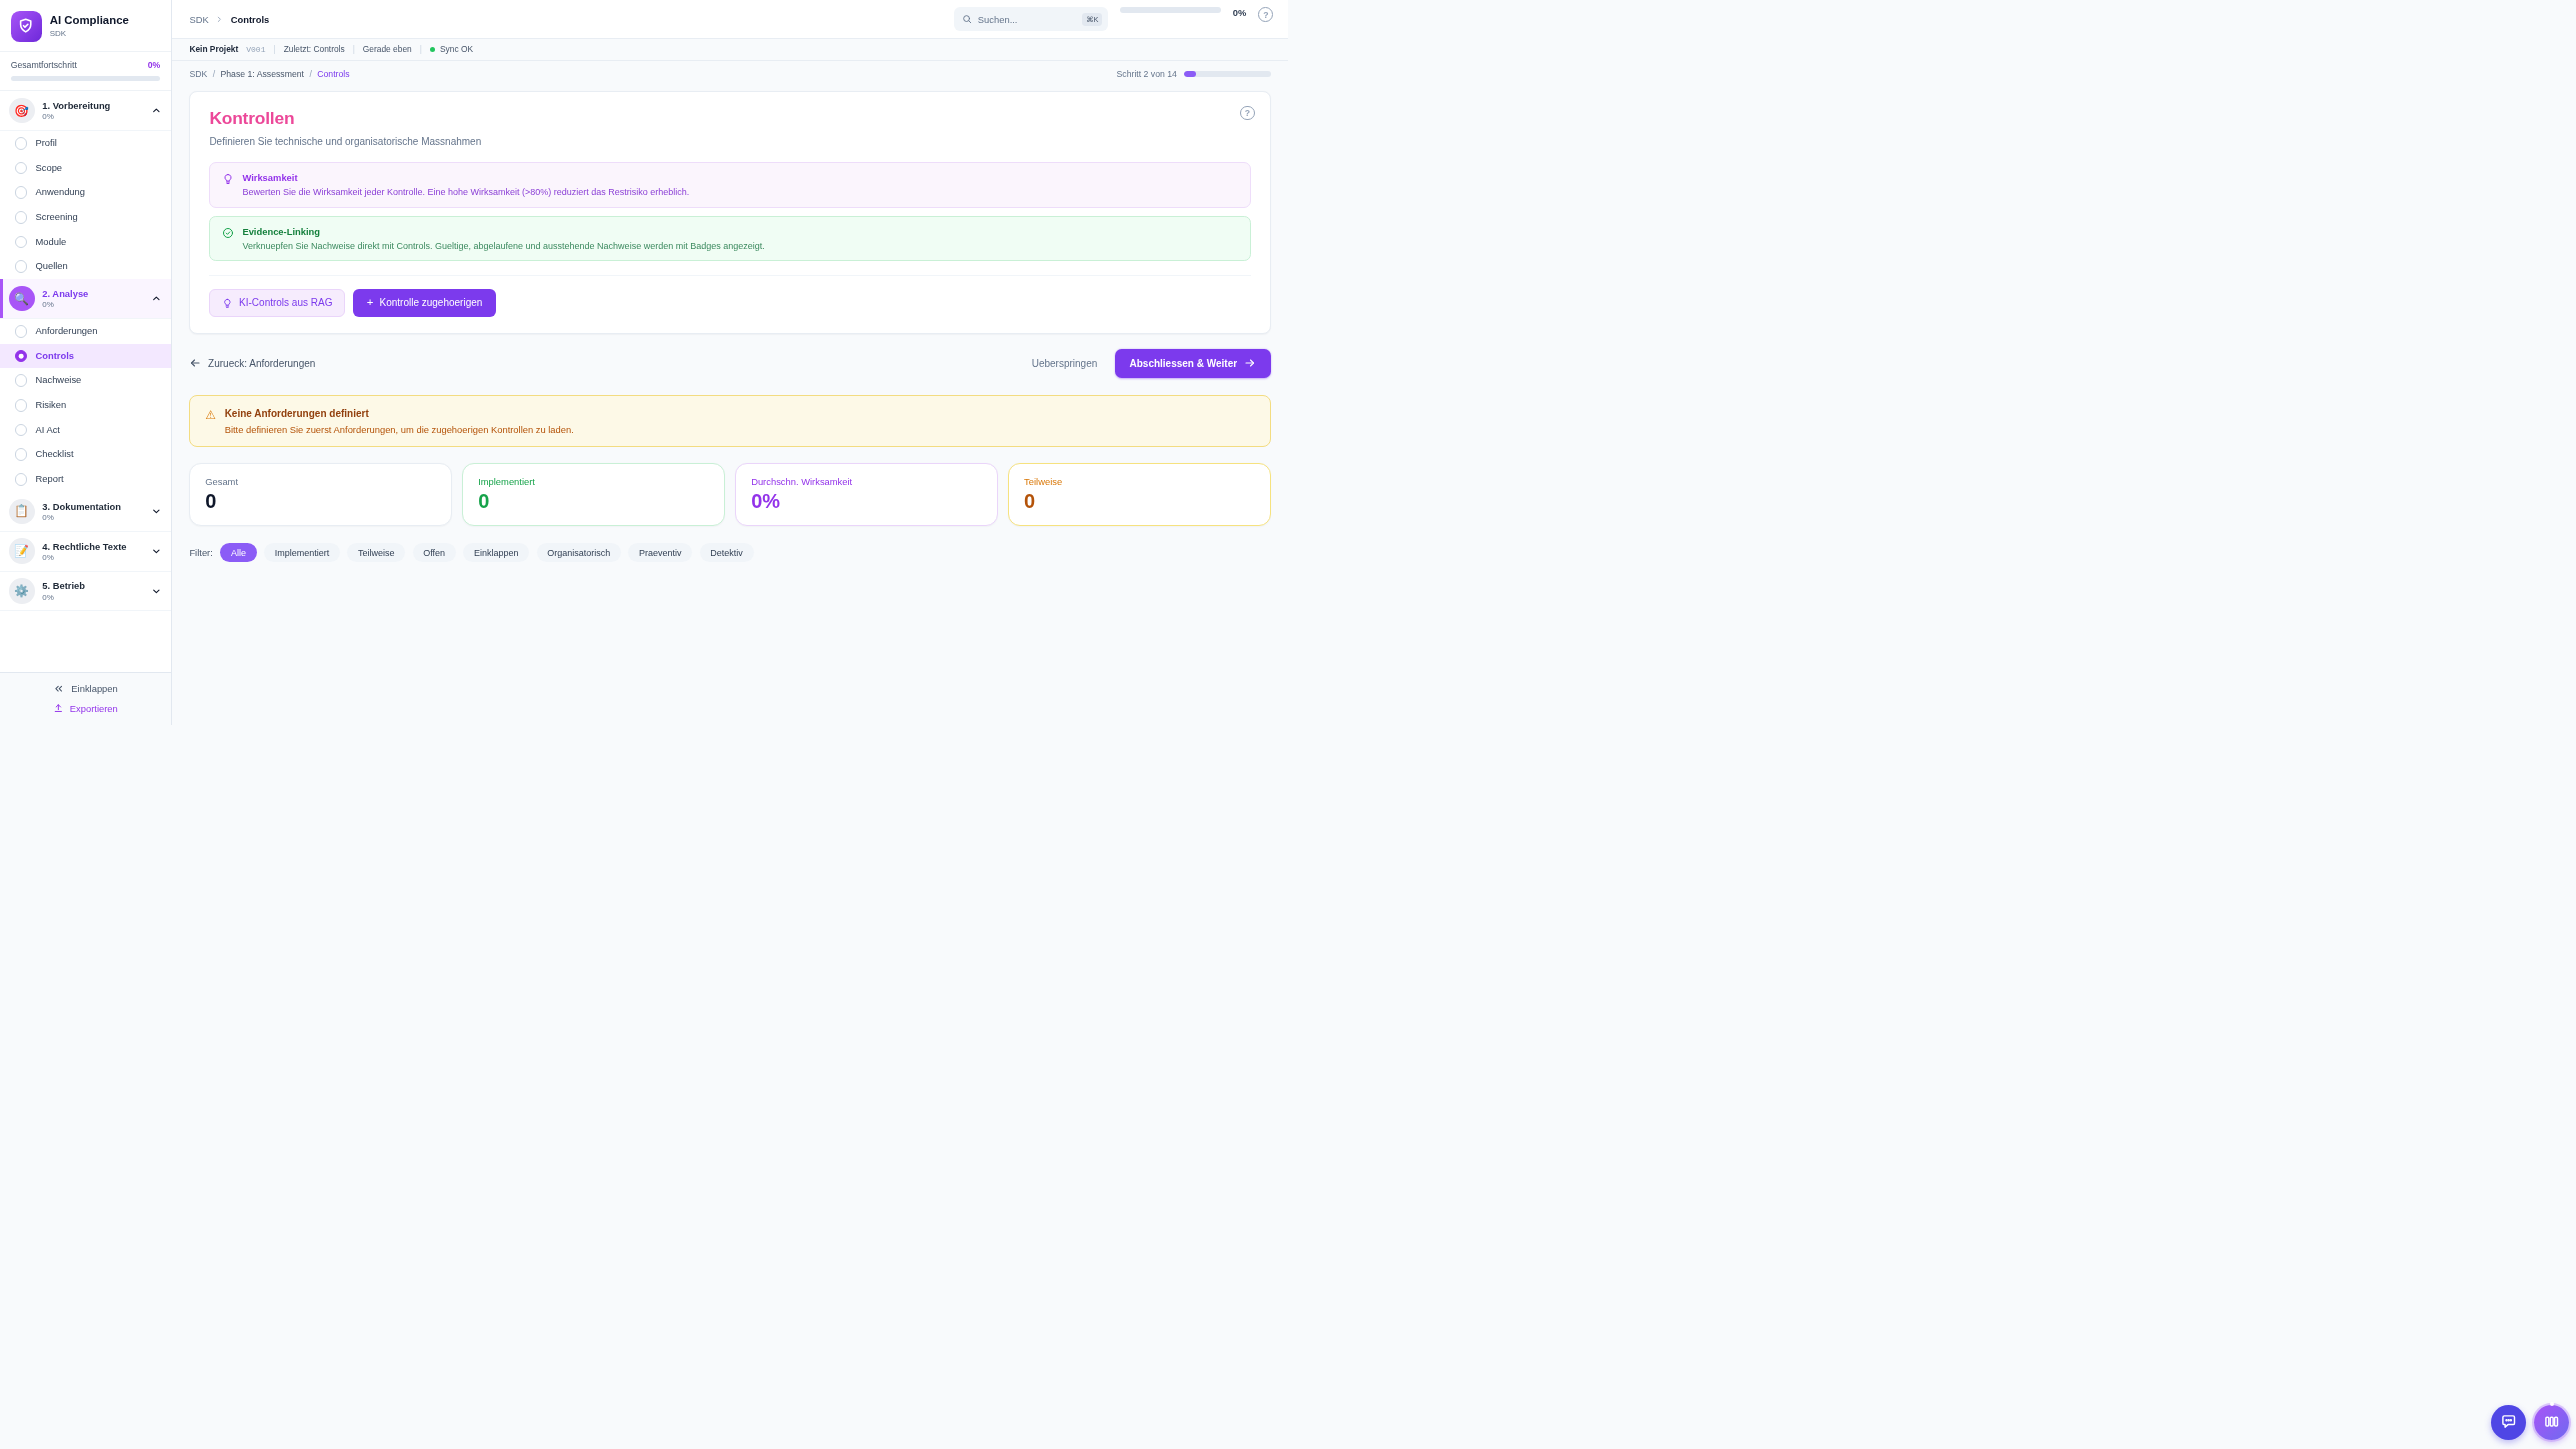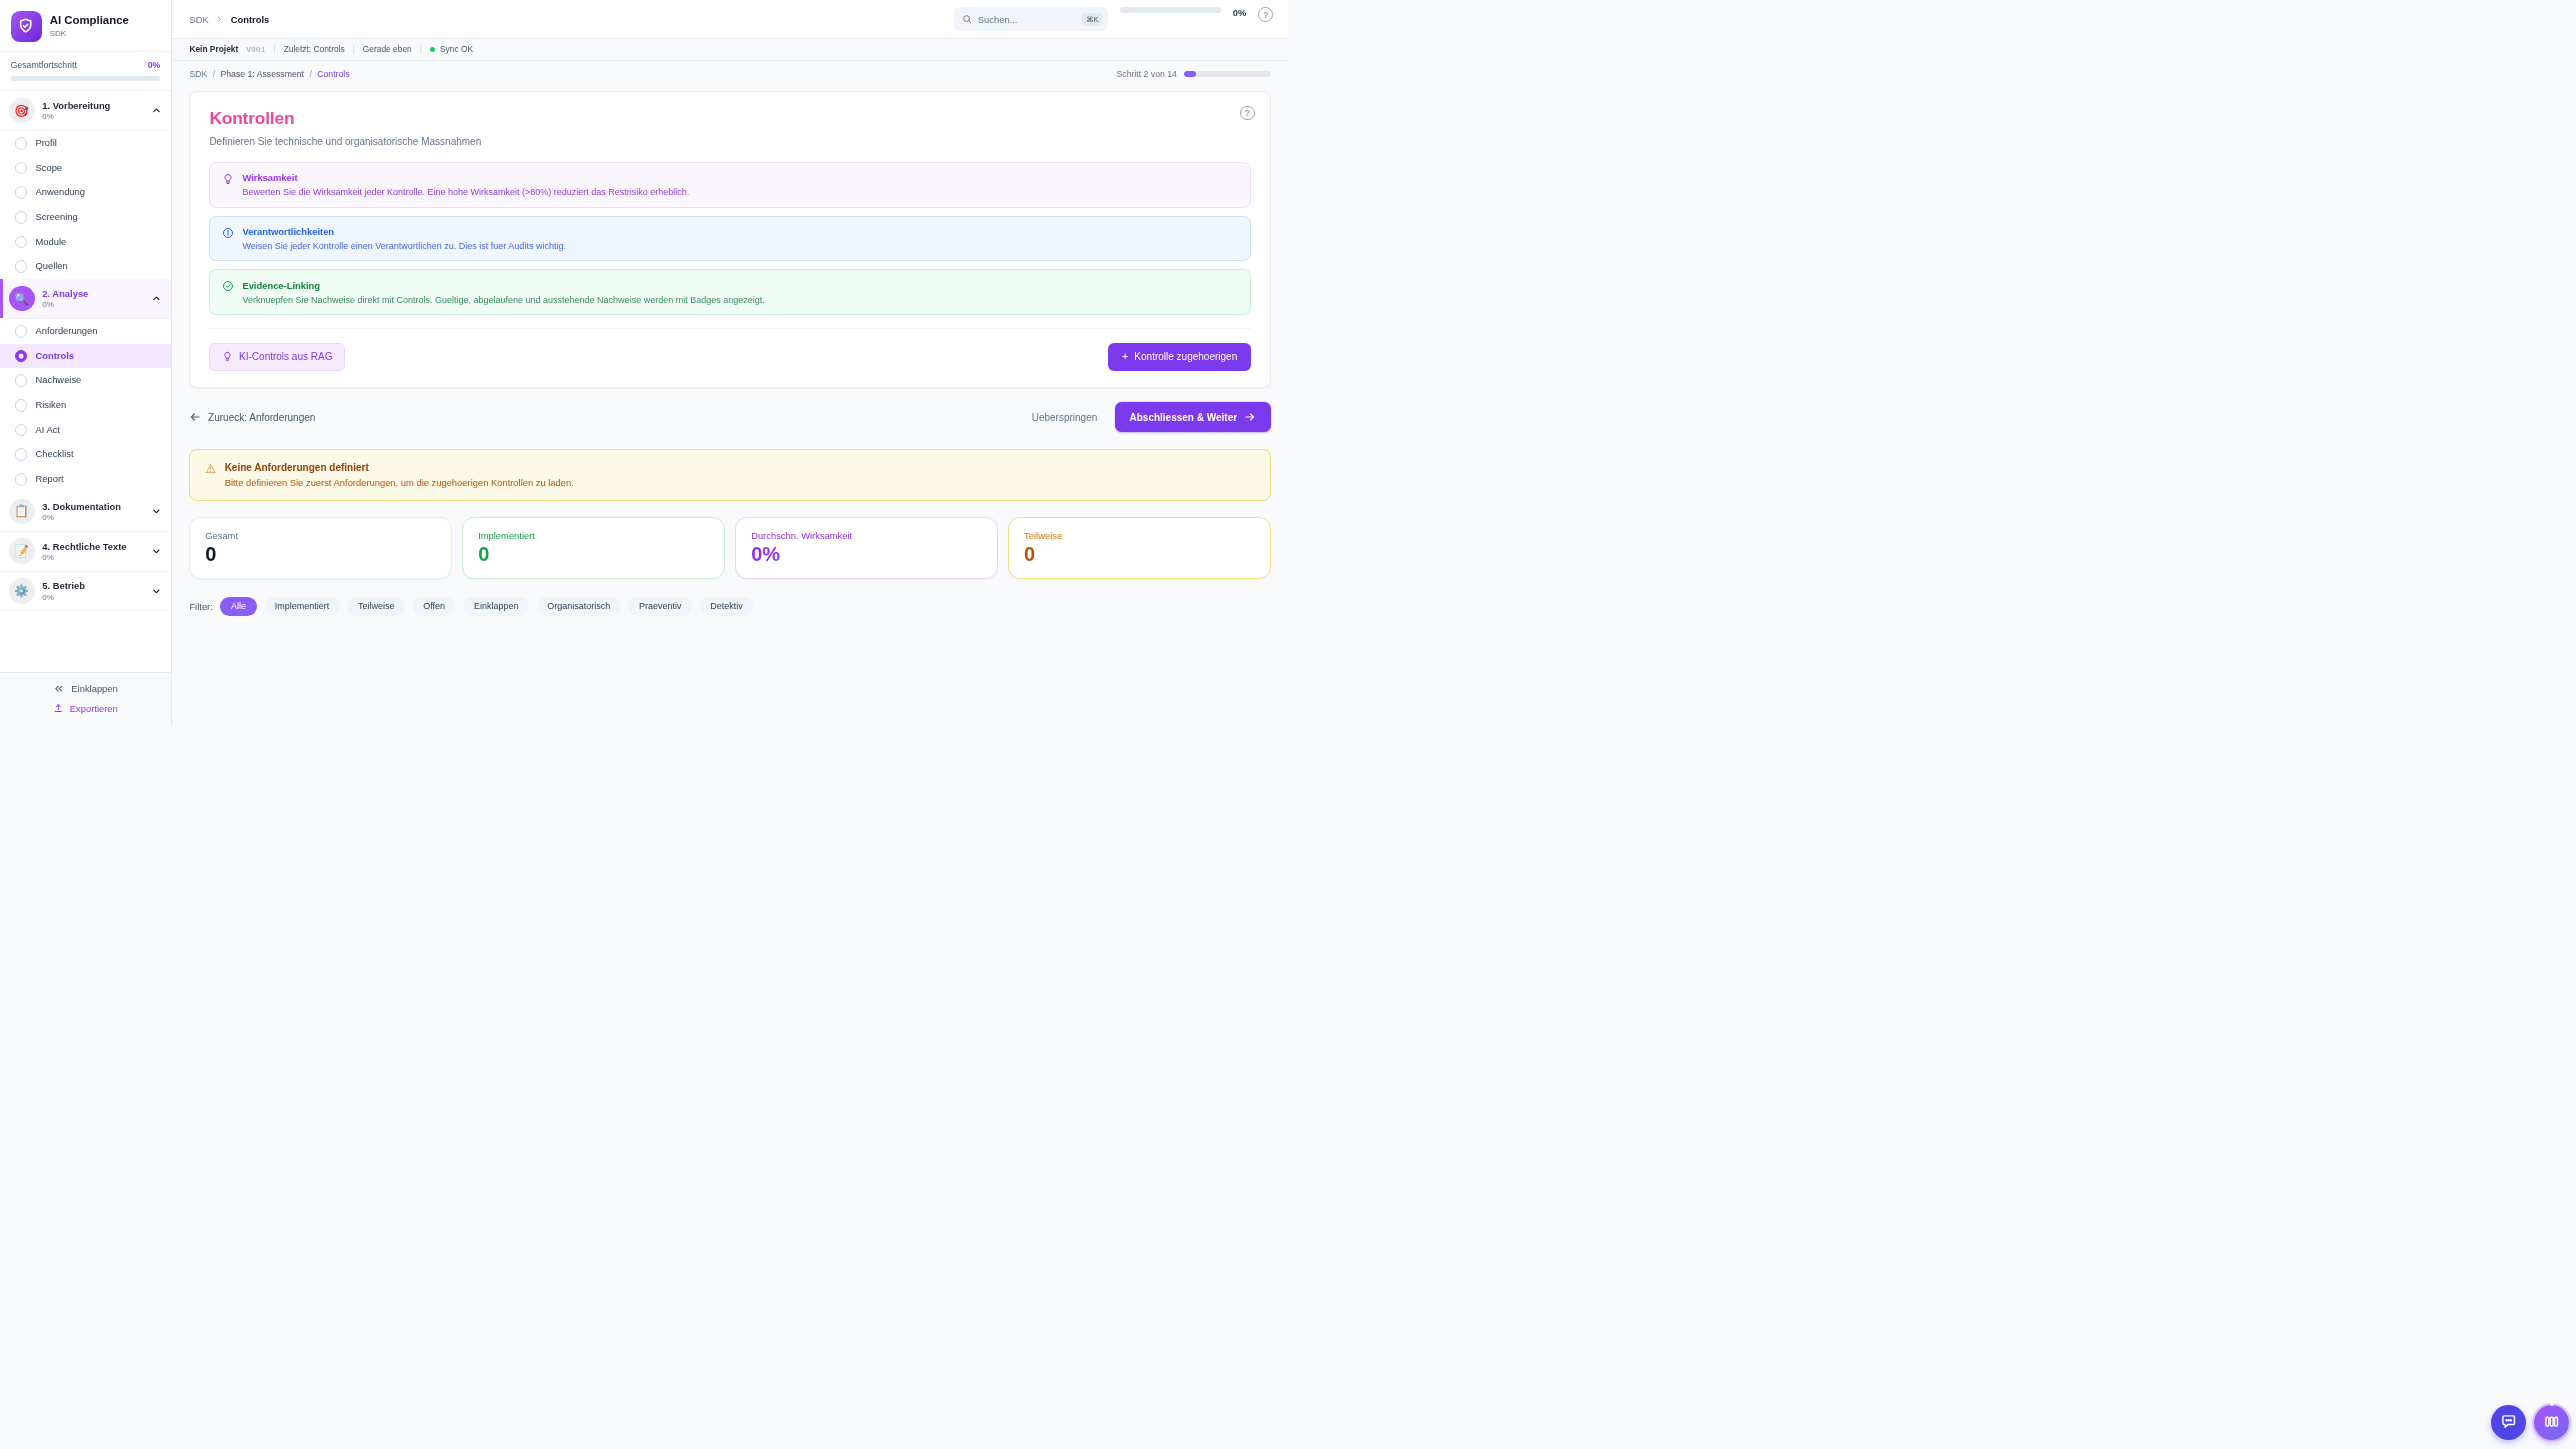--- a/index.html
+++ b/index.html
@@ -87,21 +87,21 @@
   .ibox-text { font-size:9px; margin-top:4px; }
   .ibox.purple { background:#fbf5fd; border-color:#eeddfa;border-radius:7px; }
   .ibox.purple .ibox-title { color:#9333ea; }
   .ibox.purple .ibox-text { color:#8b3fd6; }
   .ibox.blue { background:#eff6ff; border-color:#cfe0fb; }
   .ibox.blue .ibox-title { color:#2563eb; }
   .ibox.blue .ibox-text { color:#4767e0; }
   .ibox.green { background:#f0fdf4; border-color:#c9f0d6; }
   .ibox.green .ibox-title { color:#15803d; }
   .ibox.green .ibox-text { color:#3c8a5f; }
-  .card-actions { margin-top:13.4px; padding-top:13.4px; border-top:0.7px solid #f1f5f9; display:flex; gap:8px;justify-content:space-between; }
+  .card-actions { margin-top:13.4px; padding-top:13.4px; border-top:0.7px solid #f1f5f9; display:flex; gap:8px; }
   .btn-ai { display:flex; align-items:center; gap:6px; background:#f6ecfd; color:#7c3aed; border:0.7px solid #ead5fa; border-radius:6px; padding:7.4px 12px; font-size:10px; font-weight:500; cursor:pointer; font-family:inherit; }
   .btn-primary { display:flex; align-items:center; gap:6px; background:#7c3aed; color:#fff; border:none; border-radius:6px; padding:7.4px 13.4px; font-size:10px; font-weight:500; cursor:pointer; font-family:inherit; }
   .plus { font-size:11.4px; font-weight:500; line-height:1; }
   
   .nav-row { display:flex; align-items:center; justify-content:space-between; margin-top:14.8px; }
   .back-link { display:flex; align-items:center; gap:6.7px; font-size:10px; color:#475569; cursor:pointer; background:none; border:none; font-family:inherit; }
   .nav-right { display:flex; align-items:center; gap:17.4px; }
   .skip-btn { font-size:10px; color:#64748b; cursor:pointer; background:none; border:none; font-family:Liberation Sans, sans-serif; }
   .next-btn { display:flex; align-items:center; gap:6.7px; background:#7c3aed; color:#fff; border:none; border-radius:6.7px; padding:8.7px 14.8px; font-size:10px; font-weight:600; cursor:pointer; font-family:inherit; box-shadow:0 0.7px 2px rgba(124,58,237,.4); }
   
@@ -386,33 +386,20 @@
           <span class="iico">
               <svg width="12" height="12" viewBox="0 0 24 24" fill="none" stroke="#9333ea" stroke-width="2" stroke-linecap="round" stroke-linejoin="round">
                 <path d="M9 18h6"></path>
                 <path d="M10 21h4"></path>
                 <path d="M12 3a6 6 0 0 0-4 10.5c.8.7 1 1.5 1 2.5h6c0-1 .2-1.8 1-2.5A6 6 0 0 0 12 3z"></path>
               </svg>
             </span>
           <div>
             <div class="ibox-title">Wirksamkeit</div>
             <div class="ibox-text">Bewerten Sie die Wirksamkeit jeder Kontrolle. Eine hohe Wirksamkeit (&gt;80%) reduziert das Restrisiko erheblich.</div>
-          </div>
-        </div>
-        <div class="ibox blue">
-          <span class="iico">
-              <svg width="12" height="12" viewBox="0 0 24 24" fill="none" stroke="#2563eb" stroke-width="2" stroke-linecap="round">
-                <circle cx="12" cy="12" r="9"></circle>
-                <line x1="12" y1="11" x2="12" y2="16.5"></line>
-                <circle cx="12" cy="7.8" r="0.6" fill="#2563eb"></circle>
-              </svg>
-            </span>
-          <div>
-            <div class="ibox-title">Verantwortlichkeiten</div>
-            <div class="ibox-text">Weisen Sie jeder Kontrolle einen Verantwortlichen zu. Dies ist fuer Audits wichtig.</div>
           </div>
         </div>
         <div class="ibox green">
           <span class="iico">
               <svg width="12" height="12" viewBox="0 0 24 24" fill="none" stroke="#16a34a" stroke-width="2" stroke-linecap="round" stroke-linejoin="round">
                 <circle cx="12" cy="12" r="9"></circle>
                 <polyline points="8.5 12.2 11 14.7 15.5 9.8"></polyline>
               </svg>
             </span>
           <div>

